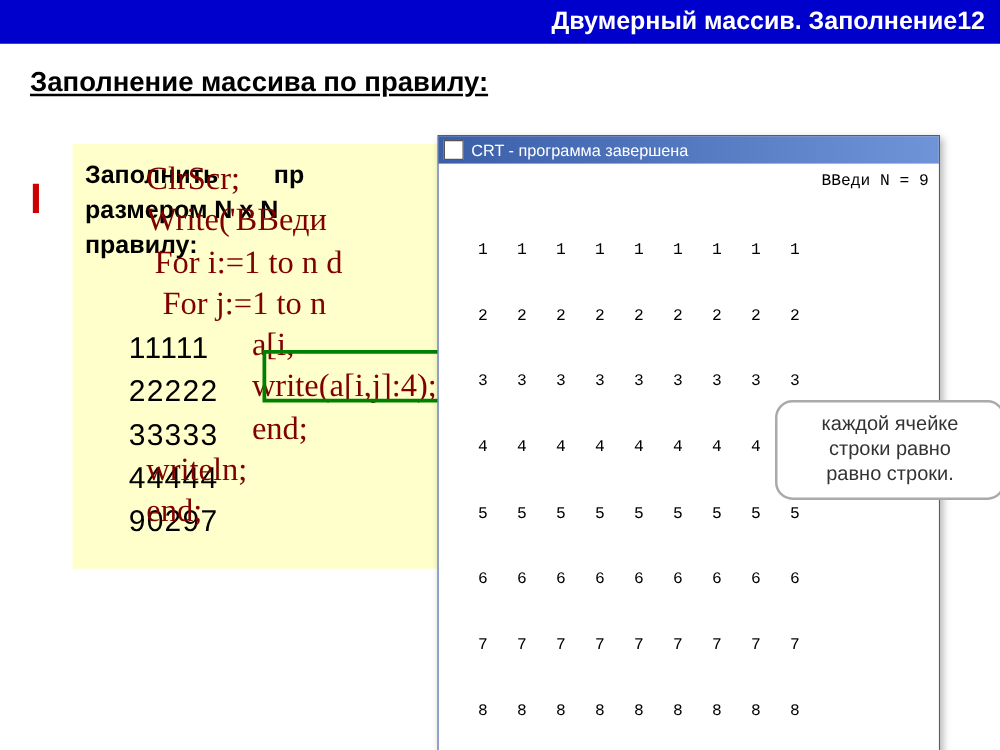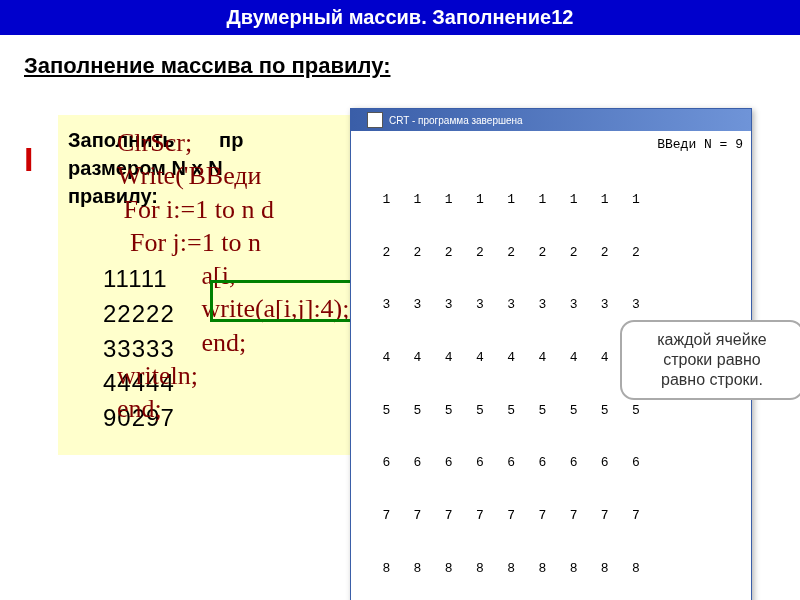--- a/index.html
+++ b/index.html
@@ -12,21 +12,21 @@
     position: relative;
     overflow: hidden;
   }
   .header {
     background: #0000cc;
     color: #ffffff;
     font-weight: bold;
     font-size: 20px;
     padding: 6px 12px;
     display: flex;
-    justify-content: center;
+    justify-content: flex-end;
     align-items: center;
   }
   .section-title {
     font-weight: bold;
     font-size: 22px;
     padding: 18px 0 6px 24px;
     text-decoration: underline;
   }
   .yellow-box {
     position: absolute;
@@ -88,22 +88,22 @@
     left: 350px;
     top: 108px;
     width: 400px;
     background: #eceae0;
     border: 1px solid #3a5ea8;
     box-shadow: 2px 2px 6px rgba(0,0,0,0.3);
   }
   .crt-titlebar {
     background: linear-gradient(to right, #3a5ea8, #6f94d8);
     color: #ffffff;
-    font-size: 10px;
-    padding: 3px 16px;
+    font-size: 13px;
+    padding: 3px 4px;
     display: flex;
     align-items: center;
     justify-content: space-between;
   }
   .crt-title-left { display: flex; align-items: center; gap: 6px; }
   .crt-icon {
     width: 14px; height: 14px; background: #ffffff; display: inline-block;
     border: 1px solid #555;
   }
   .crt-body {

